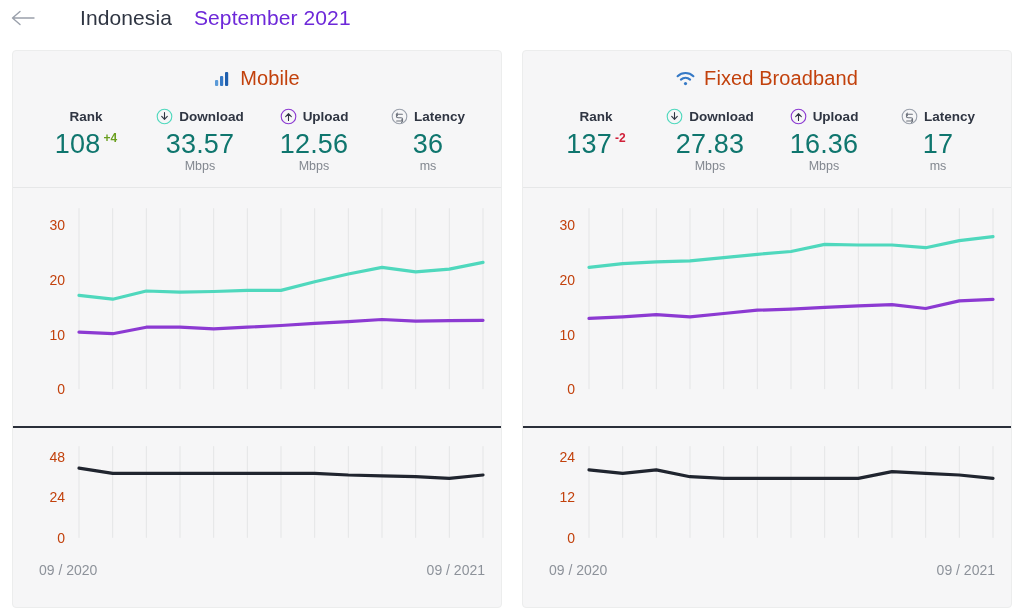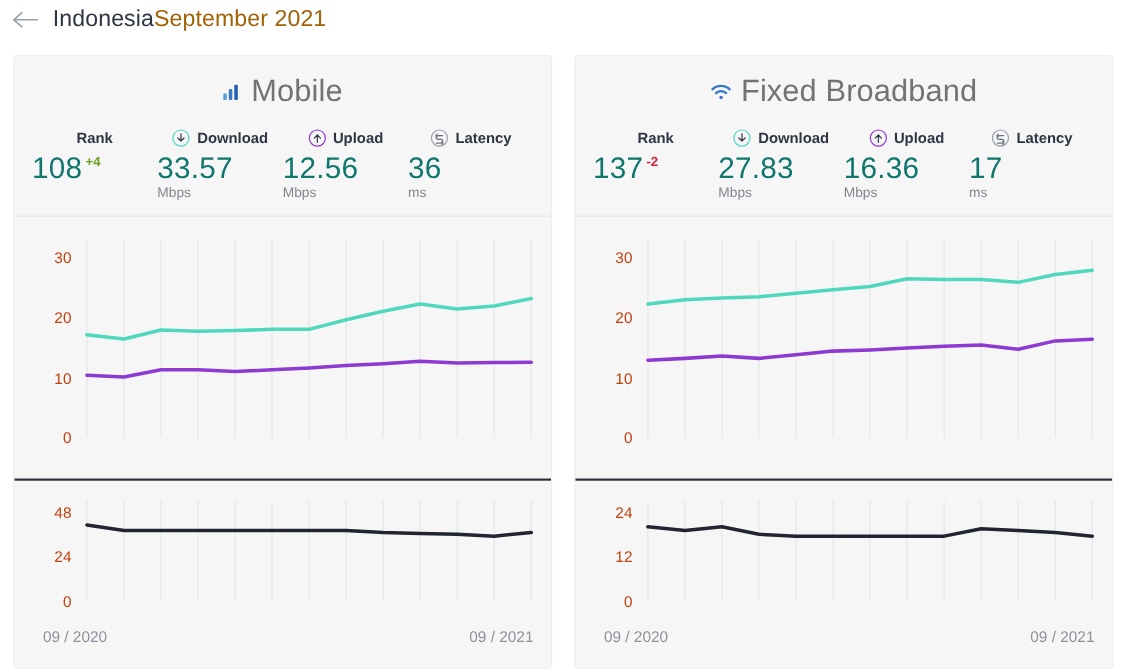--- a/index.html
+++ b/index.html
@@ -17,24 +17,24 @@
     height: 36px; padding-left: 10px; gap: 12px;
   }
   .back-arrow {
     width: 26px; height: 22px; flex: 0 0 auto;
     display: flex; align-items: center; justify-content: center;
     cursor: pointer;
   }
   .back-arrow svg { display:block; }
   .title-wrap {
     font-size: 21px; letter-spacing: .1px; white-space: nowrap;
-    display:flex; gap:0; align-items:flex-end;
+    display:flex; gap:22px; align-items:flex-end;margin-left:32px;
   }
   .title-country { color: #2f3542; }
-  .title-period  { color: #a16207; }
+  .title-period  { color: #6d28d9; }
 
   
   .cards {
     display: flex; gap: 20px;
     padding: 14px 12px 0 12px;
   }
   .card {
     flex: 1 1 0; min-width: 0;
     background: #f6f6f7;
     border: 1px solid #eceded;
@@ -43,31 +43,31 @@
     display: flex; flex-direction: column;
     overflow: hidden;
   }
 
   
   .card-title {
     display: flex; align-items: center; justify-content: center;
     gap: 9px; padding-top: 16px; padding-bottom: 4px;
   }
   .card-title .label {
-    font-size: 28px; color: #737373; letter-spacing: .1px;
+    font-size: 20px; color: #c2410c; letter-spacing: .1px;
   }
   .ctype-icon { display:flex; align-items:center; justify-content:center; }
 
   
   .stats {
     display: flex; align-items: flex-start;
     padding: 12px 16px 14px 16px;
     border-bottom: 1px solid #e6e7e8;
   }
-  .stat { flex: 1 1 0; }
+  .stat { flex: 1 1 0; text-align: center; }
   .stat-head {
     display: flex; align-items: center; justify-content: center;
     gap: 6px; height: 20px;
   }
   .stat-head .name {
     font-size: 13.5px; font-weight: bold; color: #2f3542;
   }
   .stat-value-row {
     position: relative; display: inline-flex; align-items: flex-start;
     margin-top: 4px;

